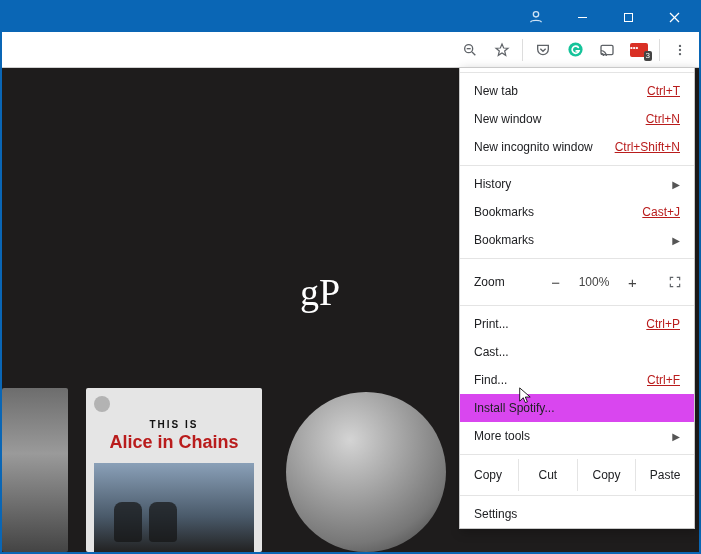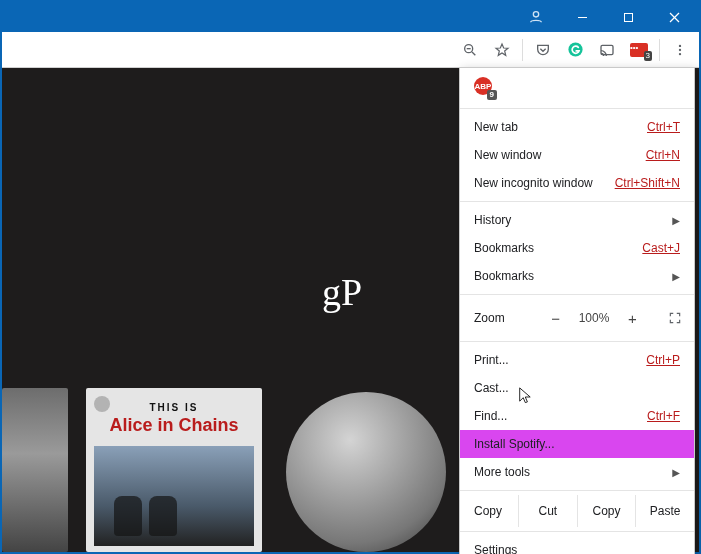--- a/index.html
+++ b/index.html
@@ -70,21 +70,21 @@
 
   
   .content {
     position: relative;
     height: calc(554px - 30px - 36px - 4px);
     background: #1e1c1c;
     overflow: hidden;
   }
   .gp {
     position: absolute;
-    left: 320px; top: 202px;
+    left: 298px; top: 202px;
     color: #fff;
     font-family: Georgia, "Times New Roman", serif;
     font-size: 38px;
     font-style: normal;
   }
   .gp .g { font-style: normal; }
   .gp .p { }
   .card-row {
     position: absolute;
     left: 0; bottom: 0;
@@ -106,21 +106,21 @@
   .card.alice {
     background: #e5e5e5;
     display:flex; flex-direction:column; align-items:center;
     padding-top:14px;
   }
   .card.alice .spotify-logo {
     position:absolute; left:8px; top:8px;
     width:16px;height:16px;border-radius:50%;background:#b3b3b3;
     display:flex;align-items:center;justify-content:center;
   }
-  .card.alice .thisis { font-size:10px; letter-spacing:2px; color:#111; font-weight:600;}
+  .card.alice .thisis { font-size:10px; letter-spacing:2px; color:#111; font-weight:600;margin-top:17px;}
   .card.alice .band { font-size:18px; font-weight:800; color:#b91c1c; margin-top:2px;}
   .card.alice .bandimg {
     margin-top:10px; width:160px;height:100px;
     background: linear-gradient(180deg,#8aa0b8 0%, #4a5a6a 60%, #222 100%);
     position:relative;
   }
   .card.alice .bandimg::before, .card.alice .bandimg::after {
     content:""; position:absolute; bottom:10px; width:28px;height:40px;
     background: rgba(20,20,20,.7); border-radius:8px 8px 4px 4px;
   }
@@ -275,25 +275,20 @@
       </div>
       <div class="thisis">THIS IS</div>
       <div class="band">Alice in Chains</div>
       <div class="bandimg"></div>
     </div>
     <div class="card round"></div>
   </div>
 </div>
 
 <div class="menu">
-  <div class="ext-row">
-    <div class="abp">ABP
-      <span class="badge">9</span>
-    </div>
-  </div>
   <div class="divider"></div>
 
   <div class="row">
     <span class="label">New tab</span>
     <span class="short">Ctrl+T</span>
   </div>
   <div class="row">
     <span class="label">New window</span>
     <span class="short">Ctrl+N</span>
   </div>

